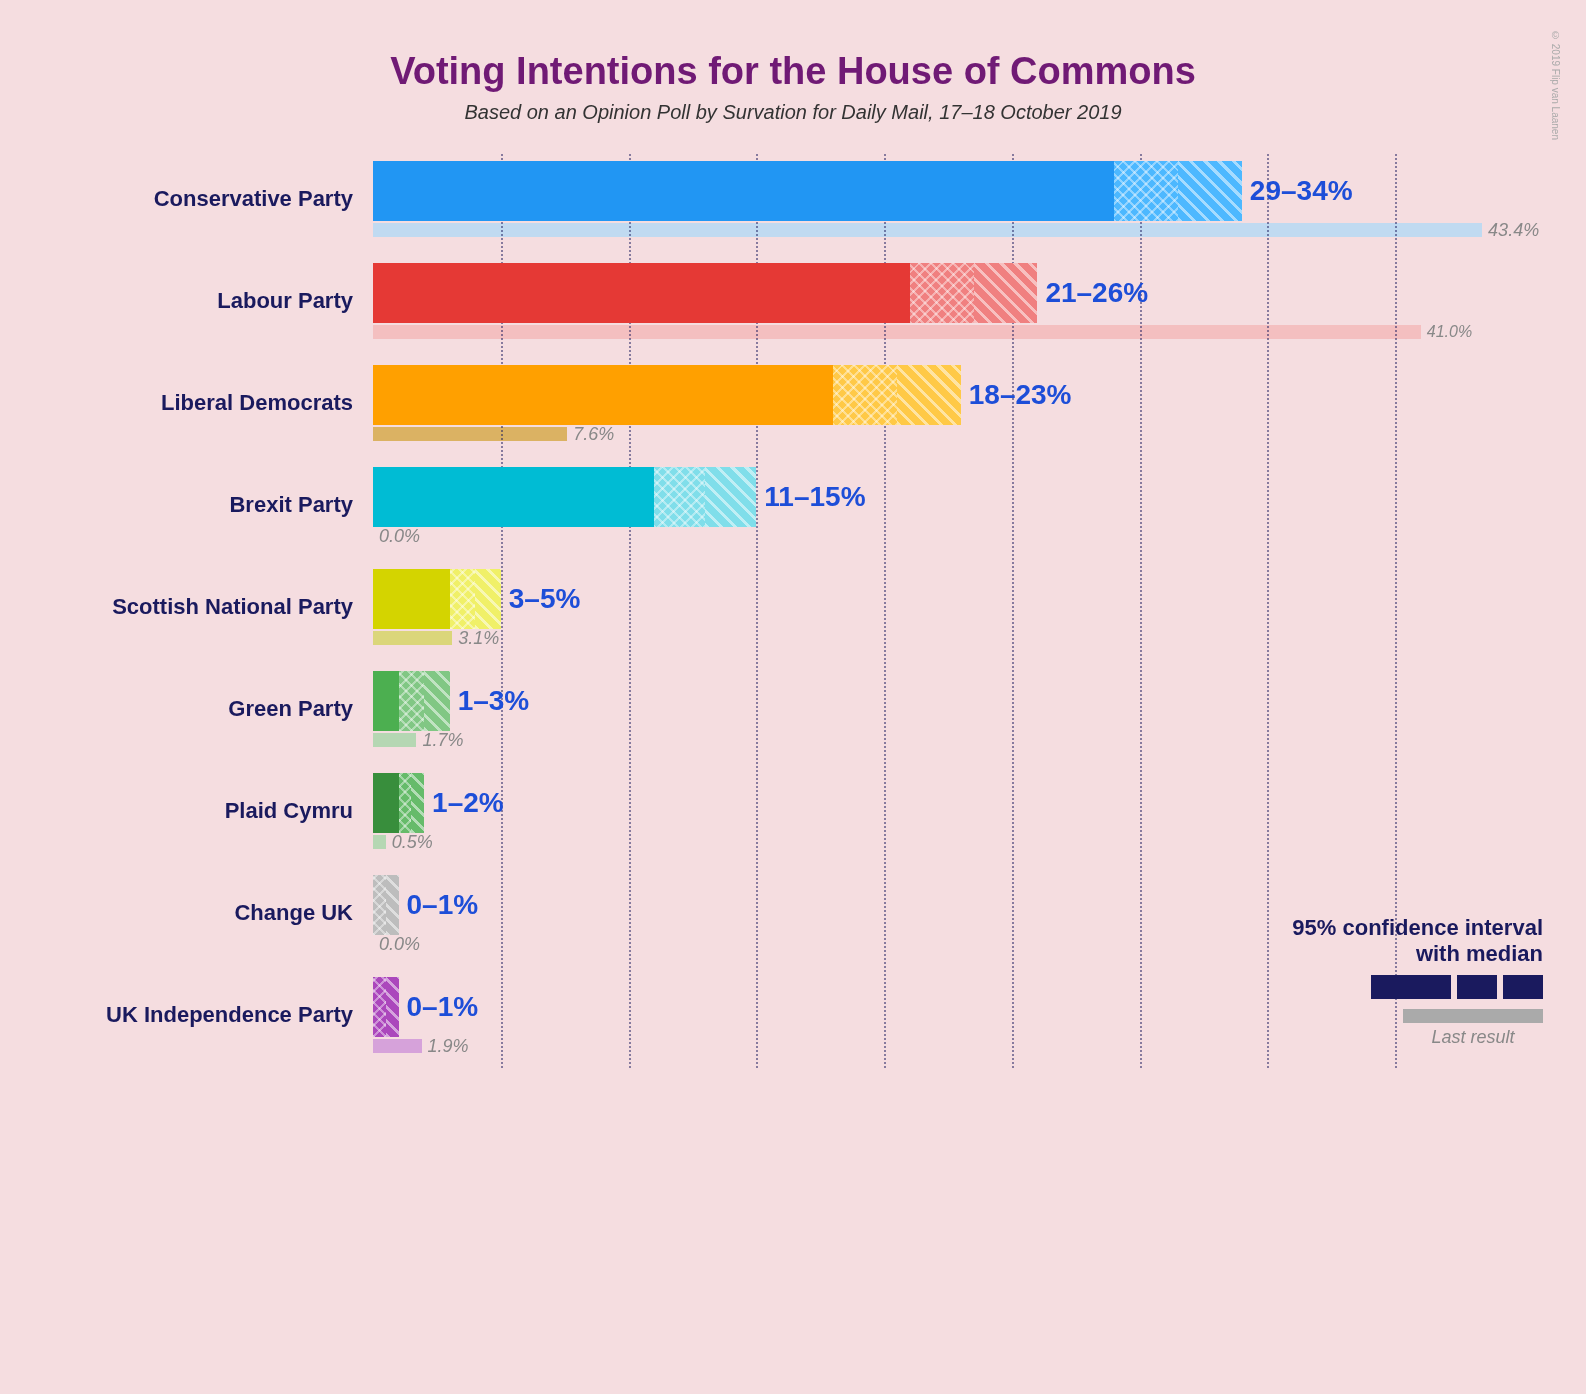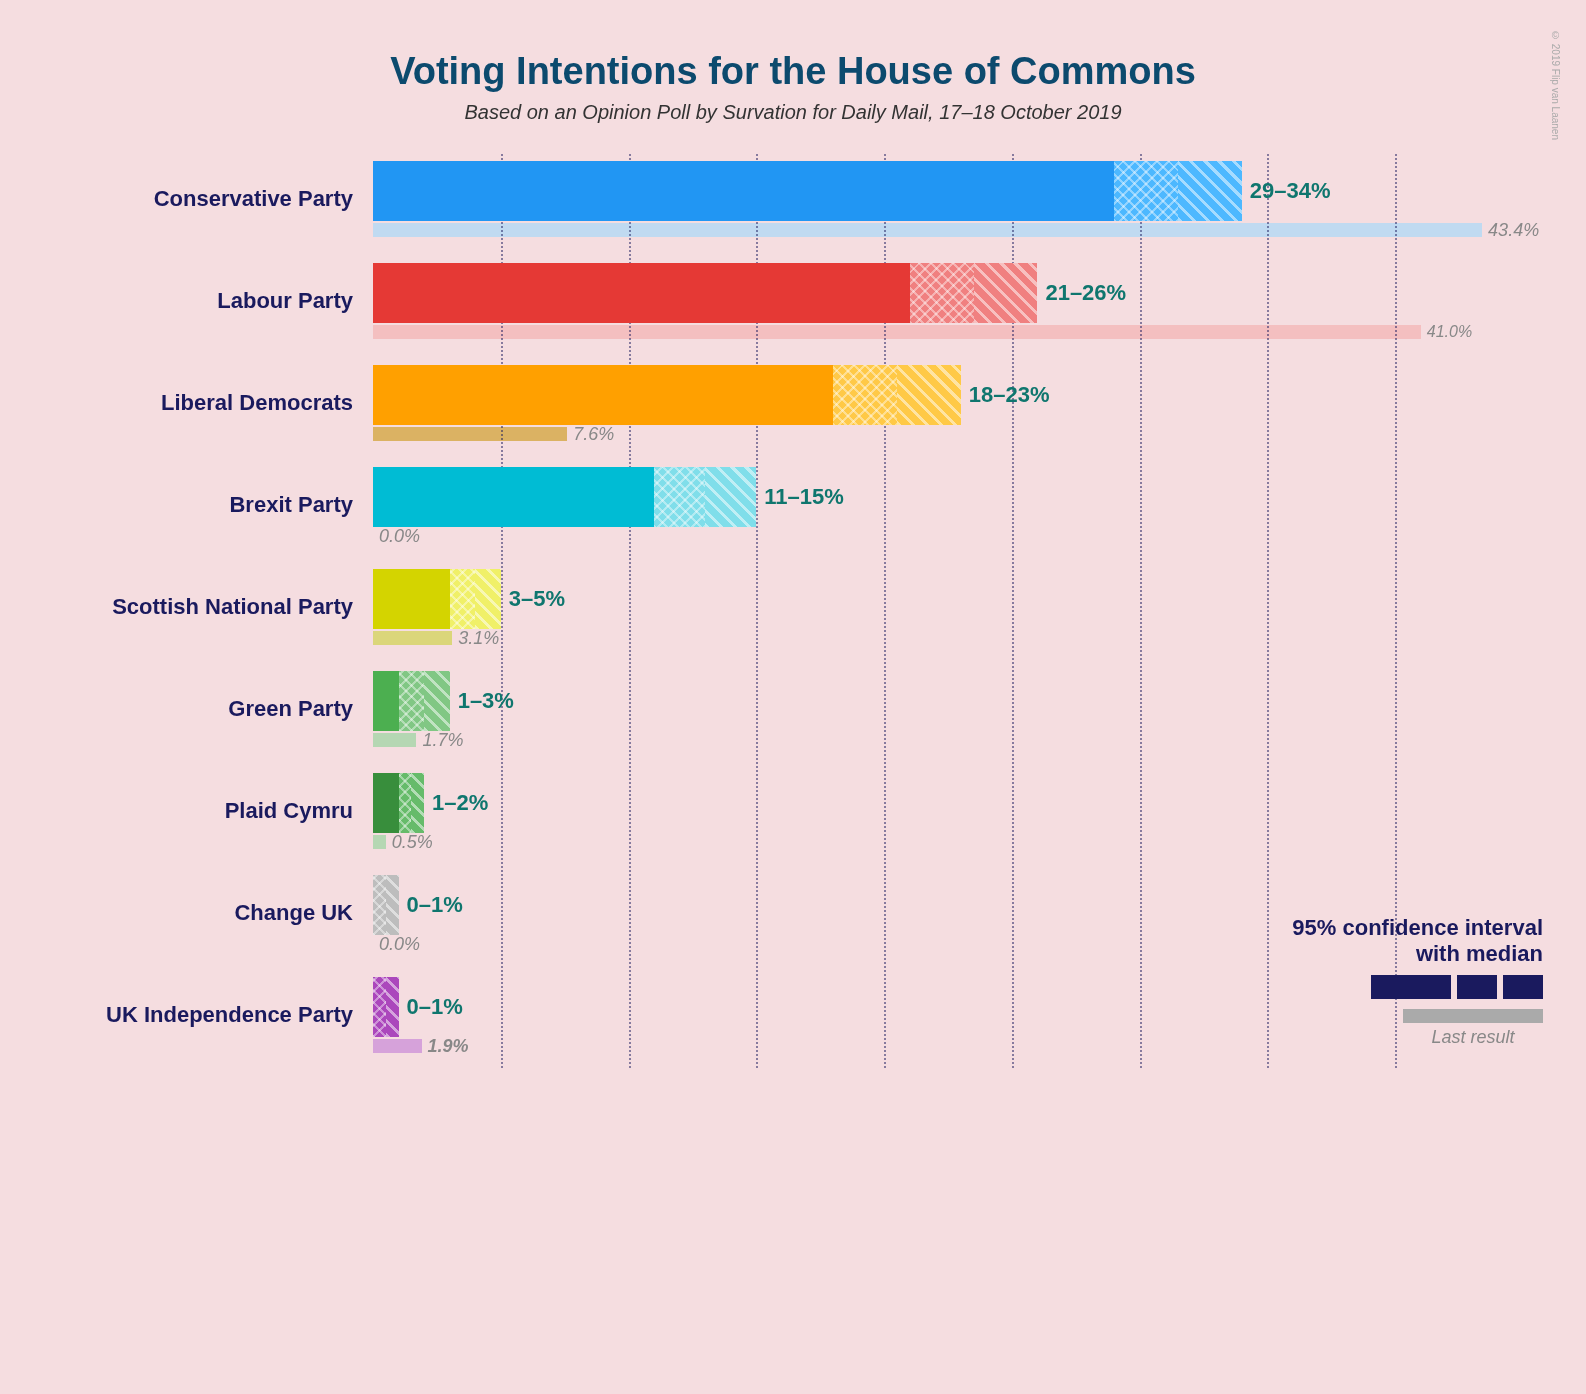--- a/index.html
+++ b/index.html
@@ -16,21 +16,21 @@
     .chart-container {
       width: 1540px;
       background: #f5dde0;
       padding: 30px 40px 40px 40px;
       position: relative;
     }
     .title {
       text-align: center;
       font-size: 38px;
       font-weight: bold;
-      color: #0c4a6e;
+      color: #701a75;
       margin-bottom: 8px;
     }
     .subtitle {
       text-align: center;
       font-size: 20px;
       color: #333;
       margin-bottom: 30px;
       font-style: italic;
     }
     .chart-area {
@@ -77,23 +77,23 @@
       position: relative;
       overflow: hidden;
     }
     .bar-hatch-diag {
       height: 60px;
       display: inline-block;
       position: relative;
       overflow: hidden;
     }
     .percentage-label {
-      font-size: 22px;
+      font-size: 28px;
       font-weight: bold;
-      color: #0f766e;
+      color: #1d4ed8;
       margin-left: 8px;
       white-space: nowrap;
     }
     .last-result-label {
       font-size: 19px;
       color: #888;
       font-style: italic;
       margin-left: 8px;
     }
     
@@ -327,21 +327,21 @@
       <div class="bar-row" style="margin-bottom: 8px; position: relative;">
         <div class="party-label">UK Independence Party</div>
         <div class="bar-section" style="position: relative;">
           <div class="bar-wrapper" style="position: relative; z-index: 1;">
             <div class="bar-hatch hatch-cross" style="width: 12.7778px; background-color: rgb(171, 71, 188);"></div>
             <div class="bar-hatch-diag hatch-diag" style="width: 12.7778px; background-color: rgb(171, 71, 188);"></div>
             <span class="percentage-label">0–1%</span>
           </div>
           <div class="sub-bar-row">
             <div class="last-result-track" style="width: 48.5556px; background-color: rgb(206, 147, 216);"></div>
-            <span class="last-result-label" style="font-size: 18px; color: rgb(136, 136, 136); font-style: italic; margin-left: 6px; font-weight: bold;">1.9%</span>
+            <span class="last-result-label" style="font-size: 18px; color: rgb(136, 136, 136); font-style: italic; margin-left: 6px;">1.9%</span>
           </div>
         </div>
       </div>
       <div class="ref-lines">
         <div class="ref-line" style="left: 127.778px;"></div>
         <div class="ref-line" style="left: 255.556px;"></div>
         <div class="ref-line" style="left: 383.333px;"></div>
         <div class="ref-line" style="left: 511.111px;"></div>
         <div class="ref-line" style="left: 638.889px;"></div>
         <div class="ref-line" style="left: 766.667px;"></div>

